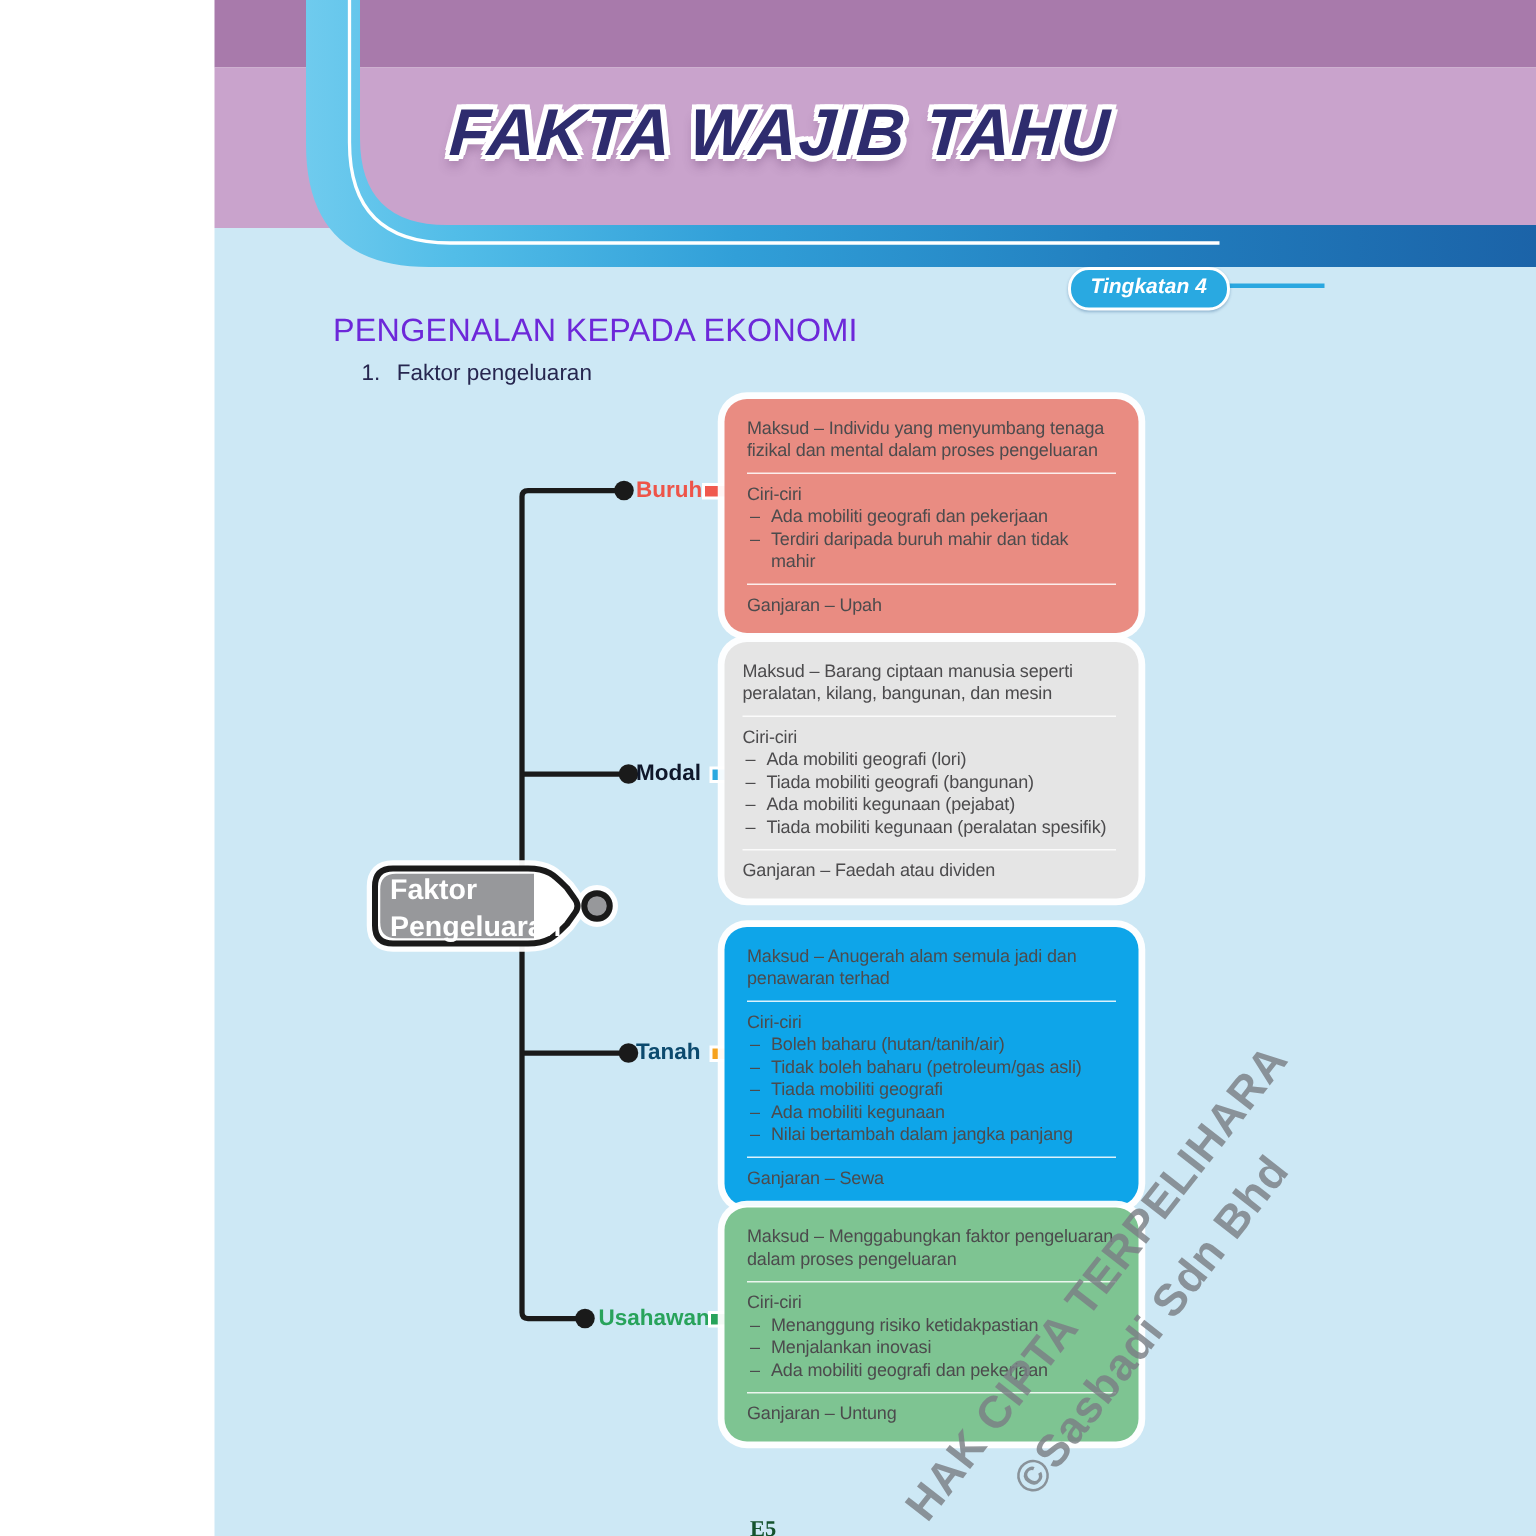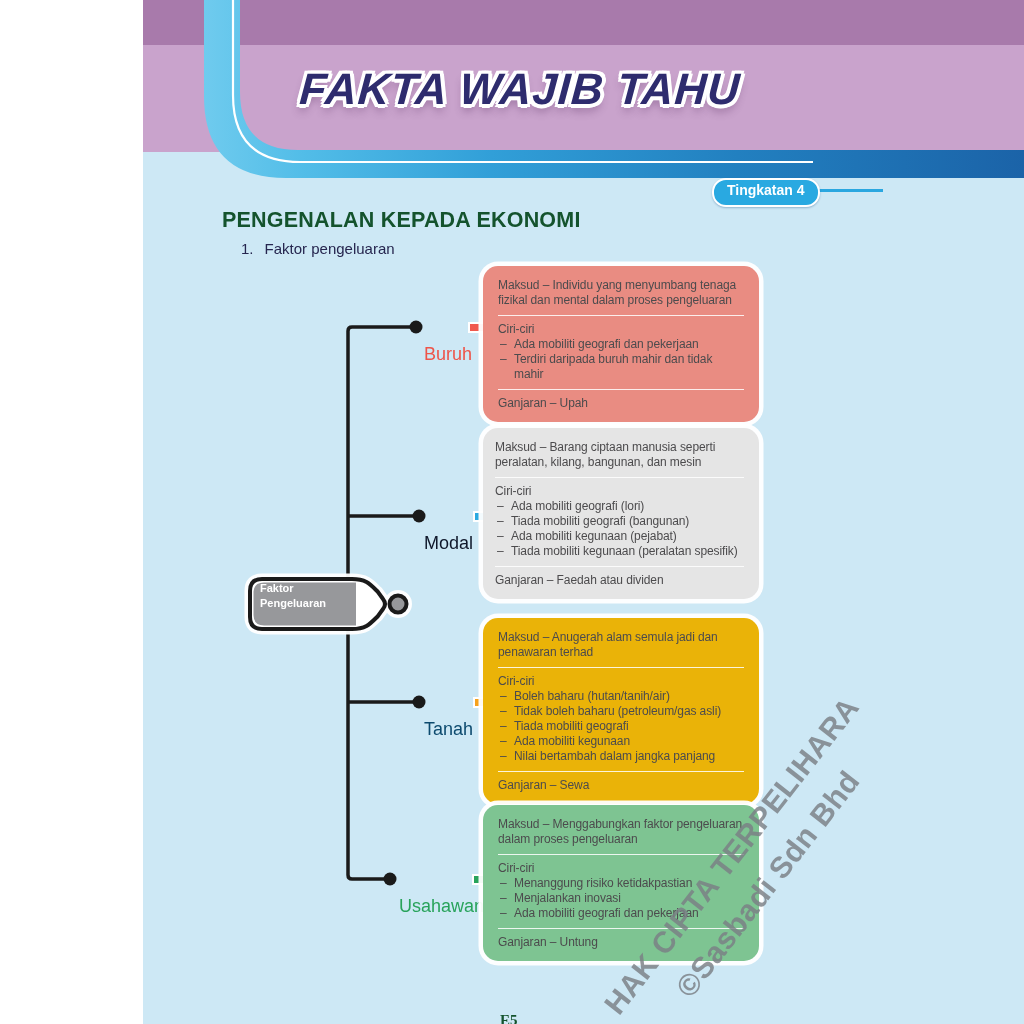--- a/index.html
+++ b/index.html
@@ -19,48 +19,48 @@
     color:#2e2c6e;transform:skewX(-4deg);
     text-shadow:-3px -3px 0 #fff,3px -3px 0 #fff,-3px 3px 0 #fff,3px 3px 0 #fff,
       -3px 0 0 #fff,3px 0 0 #fff,0 -3px 0 #fff,0 3px 0 #fff,0 4px 0 #fff,4px 0 0 #fff,
       0 7px 8px rgba(90,50,100,0.45);
     white-space:nowrap;}
 
   .level-badge{
     position:absolute;left:712px;top:178px;height:25px;padding:0 13px;
     background:#29a9e1;border:2px solid #ffffff;border-radius:14px;
     color:#ffffff;font-size:14px;font-weight:bold;line-height:21px;
-    box-shadow:0 1px 2px rgba(0,60,120,0.3);z-index:3;}
+    box-shadow:0 1px 2px rgba(0,60,120,0.3);z-index:3;font-style:italic;}
   .badge-line{position:absolute;left:810px;top:189px;width:73px;height:2.5px;background:#2aa7e0;z-index:2;}
 
-  .section-heading{position:absolute;left:222px;top:208px;font-size:21.5px;font-weight:bold;
-    color:#14532d;letter-spacing:0.2px;}
+  .section-heading{position:absolute;left:222px;top:208px;font-size:21.5px;font-weight:normal;
+    color:#6d28d9;letter-spacing:0.2px;}
   .numbered-item{position:absolute;left:241px;top:240px;font-size:15px;color:#26264f;display:flex;gap:11px;}
 
   
   .connector-svg{position:absolute;left:0;top:0;pointer-events:none;}
 
-  .branch-label{position:absolute;font-size:18px;font-weight:normal;white-space:nowrap;margin-top:26px;}
+  .branch-label{position:absolute;font-size:15px;font-weight:bold;white-space:nowrap;}
   .label-0{color:#ee5449;}
   .label-1{color:#0f172a;}
   .label-2{color:#0c4a6e;}
   .label-3{color:#28a35b;}
   .arrow-svg{position:absolute;}
 
   .root-node-svg{position:absolute;left:240px;top:566px;}
   .root-node-text{position:absolute;left:260px;top:581px;width:100px;color:#ffffff;
-    font-size:11px;font-weight:bold;line-height:1.32;}
+    font-size:19px;font-weight:bold;line-height:1.32;}
 
   .info-box{position:absolute;left:483px;width:276px;box-sizing:border-box;
     border-radius:15px;padding:12px 15px 11px;color:#4c4b4d;
     font-size:12px;line-height:1.24;letter-spacing:-0.1px;
     box-shadow:0 0 0 4.5px rgba(255,255,255,0.95);}
   .box-0{top:266px;background:#e98c82;}
   .box-1{top:428px;background:#e5e5e5;padding-left:12px;}
-  .box-2{top:618px;background:#eab308;}
+  .box-2{top:618px;background:#0ea5e9;}
   .box-3{top:805px;background:#7ec492;}
   .info-box p{margin:0;}
   .divider{height:1.6px;background:rgba(255,255,255,0.85);margin:7px 0 6px;}
   .bullet{display:flex;}
   .bullet .dash{width:14px;flex:0 0 14px;padding-left:2px;}
   .bullet .btext{flex:1;}
 
   .watermark{position:absolute;left:540px;top:700px;width:420px;height:340px;
     display:flex;flex-direction:column;justify-content:center;align-items:center;
     transform:rotate(-52deg);font-size:30px;font-weight:bold;

